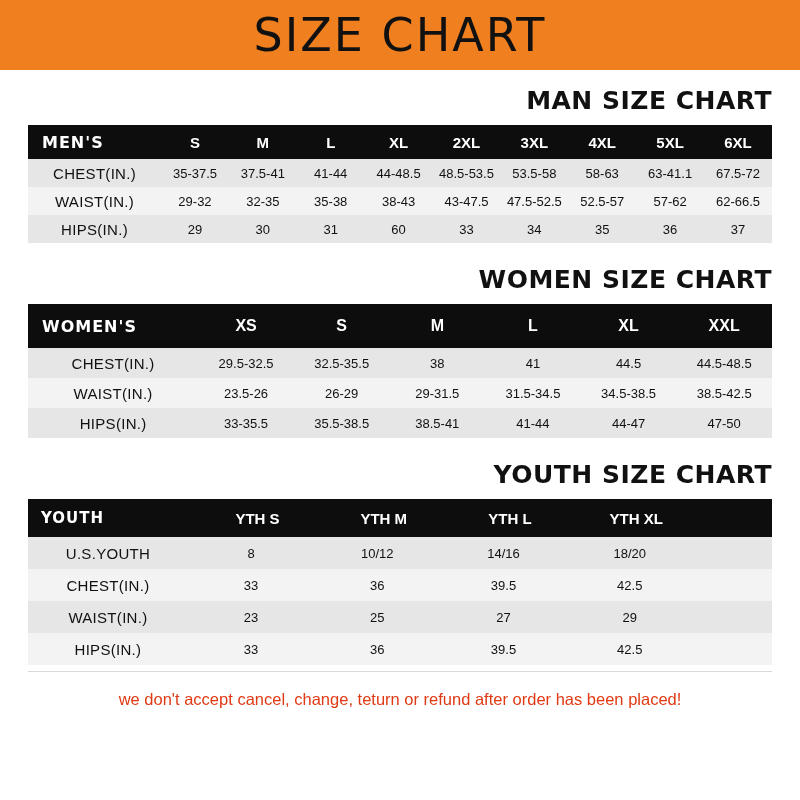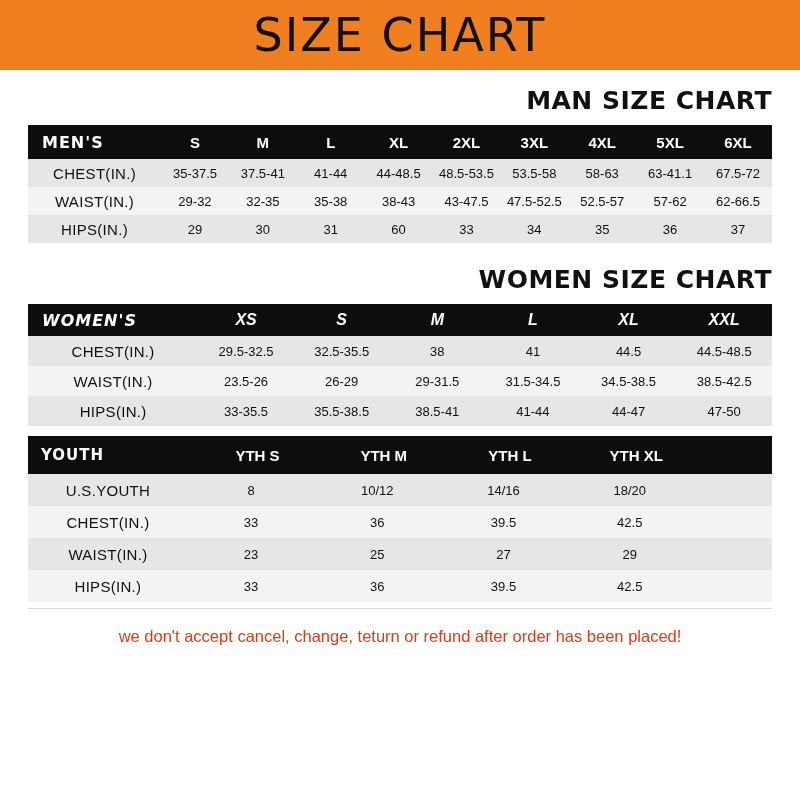--- a/index.html
+++ b/index.html
@@ -89,21 +89,21 @@
     font-size: 15px;
     color: #111111;
     letter-spacing: 0.3px;
   }
   
   .youth-table thead th { font-size: 15px; padding-left: 13px; }
   .youth-table td, .youth-table th { height: 32px; }
   .youth-table thead th { height: 38px; }
 
   .women-table td, .women-table th { height: 30px; }
-  .women-table thead th { height: 32px; font-size: 16px; font-style: italic; }
+  .women-table thead th { height: 44px; font-size: 16px; }
 
   .footer-note {
     margin-top: 16px;
     padding: 0 24px;
     text-align: center;
     color: #e03a14;
     font-size: 16.5px;
     line-height: 1.45;
     font-family: "Liberation Sans", sans-serif;
   }
@@ -217,20 +217,21 @@
           <td>33-35.5</td>
           <td>35.5-38.5</td>
           <td>38.5-41</td>
           <td>41-44</td>
           <td>44-47</td>
           <td>47-50</td>
         </tr>
       </tbody>
     </table>
 
+    <div class="section-title t-youth">YOUTH SIZE CHART</div>
     <table class="youth-table">
       <thead>
         <tr>
           <th class="head-label" style="width:22%">YOUTH</th>
           <th style="width:17%">YTH S</th>
           <th style="width:17%">YTH M</th>
           <th style="width:17%">YTH L</th>
           <th style="width:17%">YTH XL</th>
           <th style="width:10%"></th>
         </tr>

